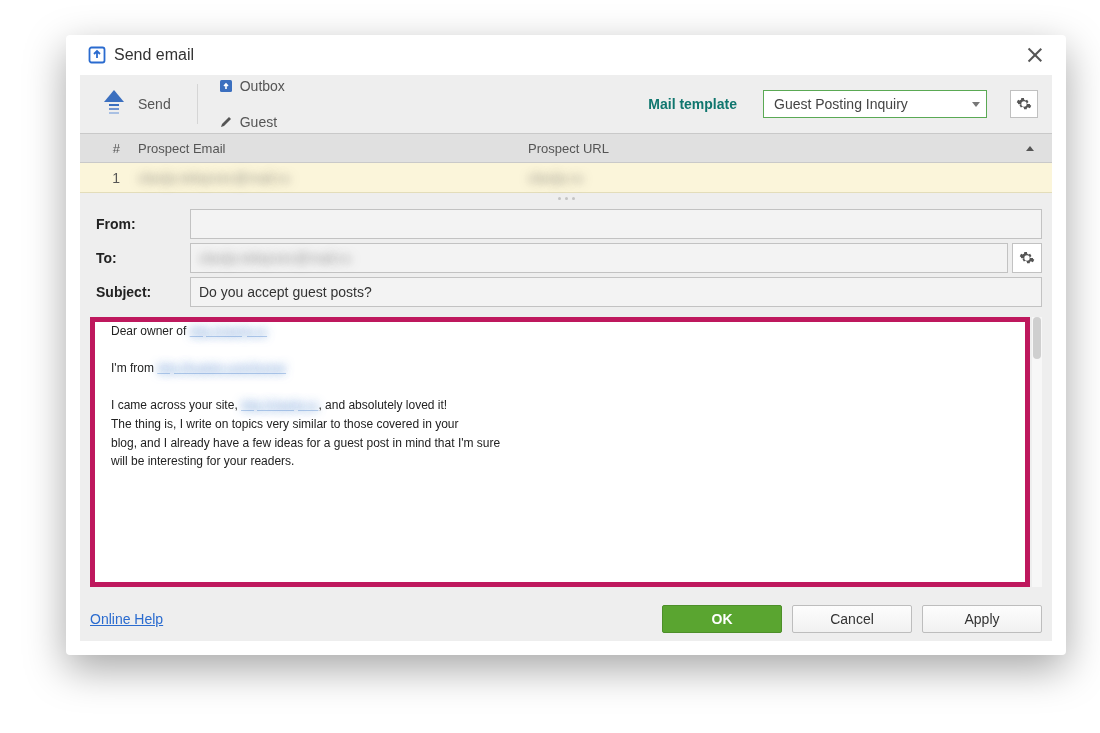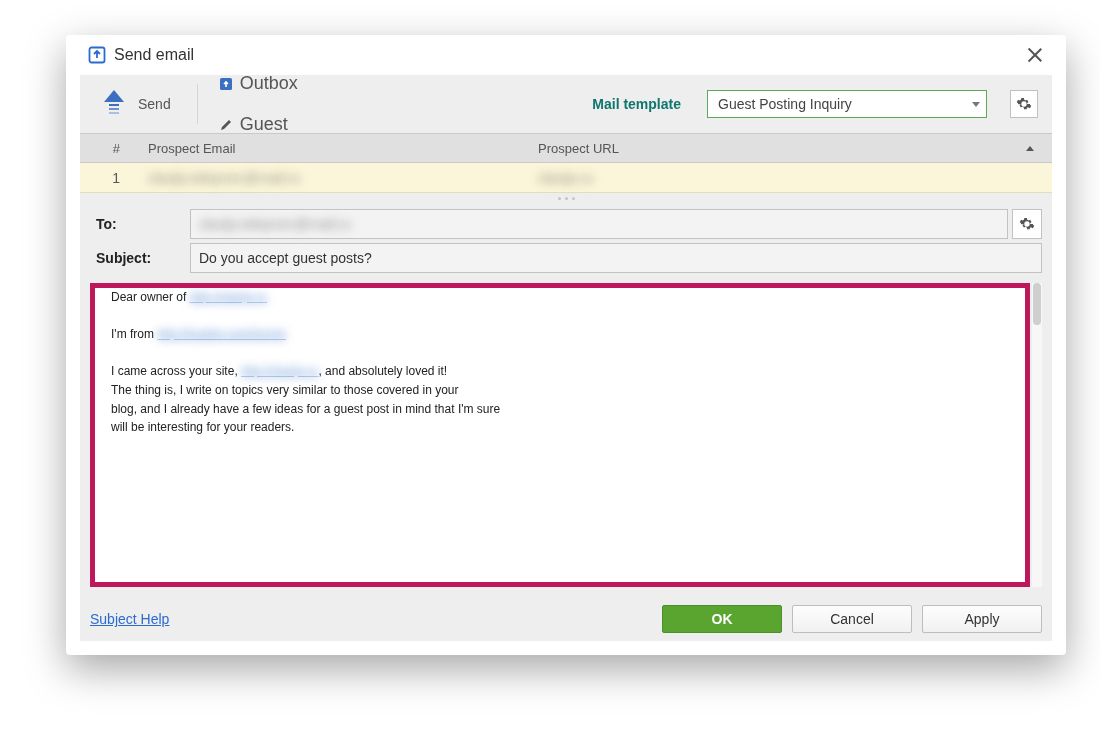--- a/index.html
+++ b/index.html
@@ -65,30 +65,30 @@
   .send-btn {
     display:flex; align-items:center; gap:10px; cursor:pointer;
     padding:4px 6px;
   }
   .send-icon svg { display:block; }
   .send-text { color:#555; font-size:14px; }
   .toolbar-sep {
     width:1px; height:40px; background:#d5d5d5;
   }
   .mini-actions {
-    display:flex; flex-direction:column; gap:20px; font-size:18px; color:#555;
+    display:flex; flex-direction:column; gap:20px; font-size:14px; color:#555;
   }
   .mini-action { display:flex; align-items:center; gap:6px; cursor:pointer; }
   .mini-icon { width:16px; height:16px; display:inline-flex; align-items:center; justify-content:center; }
 
   .toolbar-spacer { flex:1; }
 
   .tmpl-label { font-weight:700; color:#0f766e; font-size:14px; margin-right:6px; }
   .tmpl-select {
-    width:280px; height:28px;
+    width:224px; height:28px;
     background:#fff;
     border:1px solid #5aa954;
     display:flex; align-items:center; justify-content:space-between;
     padding:0 6px 0 10px;
     color:#444;
     cursor:pointer;
   }
   .chev-down {
     width:0; height:0; border-left:4px solid transparent; border-right:4px solid transparent; border-top:5px solid #777;
   }
@@ -97,21 +97,21 @@
     display:flex; align-items:center; justify-content:center; cursor:pointer; margin-left:3px;
   }
   .gear-svg { width:16px; height:16px; }
 
   
   .grid-header {
     height:30px; background:#e0e0e0; border-top:1px solid #c9c9c9; border-bottom:1px solid #c9c9c9;
     display:flex; align-items:center; color:#555; font-size:13px;
   }
   .col-num   { width:50px; text-align:right; padding-right:10px; }
-  .col-email { width:390px; padding-left:8px;margin-left:10px; }
+  .col-email { width:390px; padding-left:8px; }
   .col-url   { flex:1; padding-left:8px; position:relative; display:flex; align-items:center; }
   .col-url .sort-arrow {
     position:absolute; right:18px;
     width:0; height:0; border-left:4px solid transparent; border-right:4px solid transparent; border-bottom:5px solid #555;
   }
   .grid-row {
     height:30px; background:#fbf5da; border-bottom:1px solid #e3ddba;
     display:flex; align-items:center; font-size:14px; color:#555;
   }
   .sep-dots {
@@ -257,20 +257,24 @@
       <div class="col-email blur">clavijo.telepnev@mail.ru</div>
       <div class="col-url blur">clavijo.ru</div>
     </div>
     <div class="sep-dots">
         <span></span>
         <span></span>
         <span></span>
       </div>
 
     <div class="form-area">
+      <div class="form-row">
+        <div class="form-label">From:</div>
+        <input class="form-input" value="" style="">
+      </div>
       <div class="form-row">
         <div class="form-label">To:</div>
         <div class="form-input blur" style="display:flex;align-items:center;">
           <span>clavijo.telepnev@mail.ru</span>
         </div>
         <div class="to-gear">
           <svg class="gear-svg" viewBox="0 0 24 24">
             <path fill="#555" d="M12 8a4 4 0 100 8 4 4 0 000-8zm9 4a7 7 0 01-.1 1.2l2 1.6-2 3.4-2.4-1a7 7 0 01-2 .1l-.4 2.6h-4l-.4-2.6a7 7 0 01-2-1.1l-2.4 1-2-3.4 2-1.6A7 7 0 013 12a7 7 0 01.1-1.2l-2-1.6 2-3.4 2.4 1a7 7 0 012-1.1L7.9 3h4l.4 2.6a7 7 0 012 1.1l2.4-1 2 3.4-2 1.6c.1.4.1.8.1 1.3z"></path>
           </svg>
         </div>
@@ -295,21 +299,21 @@
           </div>
           <div>The thing is, I write on topics very similar to those covered in your</div>
           <div>blog, and I already have a few ideas for a guest post in mind that I'm sure</div>
           <div>will be interesting for your readers.</div>
         </div>
         <div class="body-scrollbar"></div>
       </div>
     </div>
 
     <div class="footer">
-      <a class="help-link">Subject Help</a>
+      <a class="help-link">Online Help</a>
       <div class="footer-spacer"></div>
       <div class="btn primary">OK</div>
       <div class="btn">Cancel</div>
       <div class="btn">Apply</div>
     </div>
 
   </div>
 
 </div>
 

